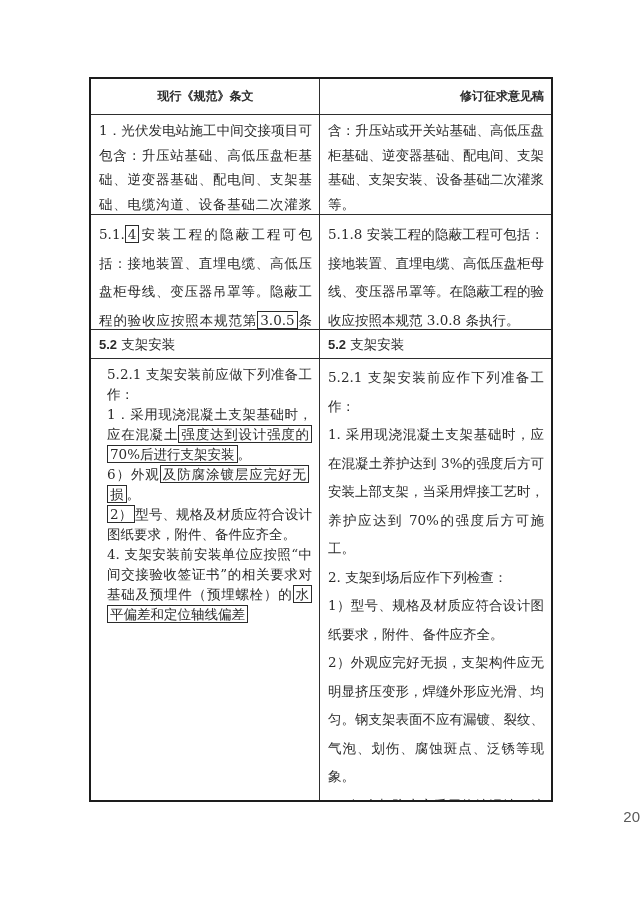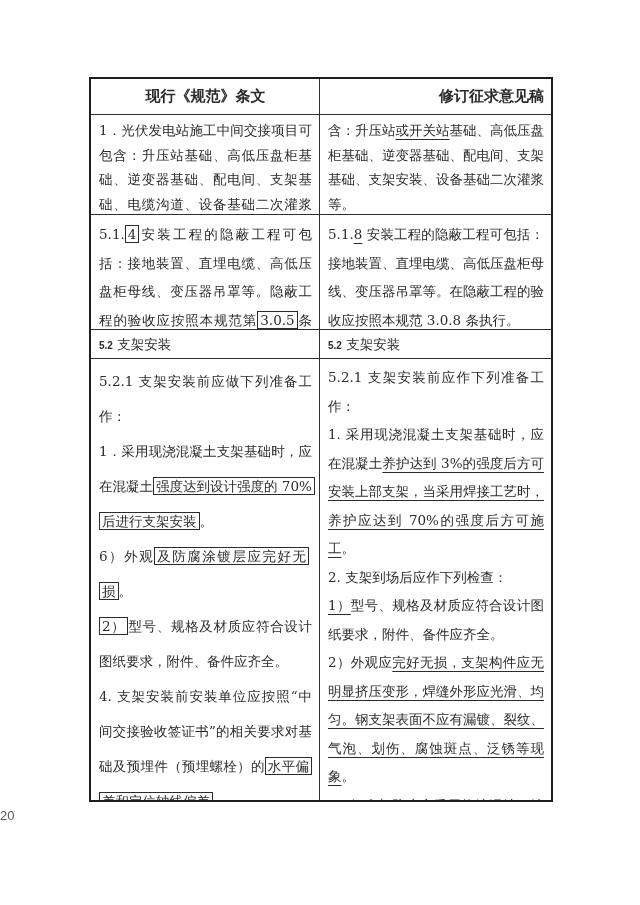--- a/index.html
+++ b/index.html
@@ -36,54 +36,53 @@
     overflow: hidden;
   }
   .cell.col-right { border-right: none; justify-content: flex-end; }
   .cell.row-last { border-bottom: none; }
   .hdr {
     height: 36px;
     display: flex;
     align-items: center;
     justify-content: center;
     font-weight: bold;
-    font-size: 15px;
+    font-size: 12px;
     text-align: center;
     padding-top: 0;
   }
   .h-r1 { height: 100px; line-height: 24.5px; }
   .h-r2 { height: 115px; line-height: 28.5px; padding-top: 5px; }
   .h-r3 { height: 29px;  line-height: 23px; padding-top: 3px; }
   .h-r4 { height: 441px; }
-  .h-r4.col-left  { line-height: 35px; padding-top: 5px; }
+  .h-r4.col-left  { line-height: 20px; padding-top: 5px; margin-left: 8px; }
   .h-r4.col-right { line-height: 28.5px; padding-top: 4px; }
   .para { margin: 0; padding: 0; }
   .run-u {
-    text-decoration: underline;
     text-underline-offset: 4px;
     text-decoration-thickness: 1px;
   }
   .run-box {
     border: 1px solid #2b2b2b;
     padding: 0 2px;
     box-decoration-break: clone;
     -webkit-box-decoration-break: clone;
   }
   .run-b {
     font-weight: bold;
     font-family: "Liberation Sans", "DejaVu Sans", sans-serif;
-    font-size: 10px;
+    font-size: 13px;
   }
   .page-number {
     position: absolute;
     left: 0;
     right: 0;
     top: 808px;
-    text-align: left;
-    font-size: 13px;
+    text-align: right;
+    font-size: 15px;
     color: #5a5a5a;
     font-family: "Liberation Sans", "DejaVu Sans", sans-serif;
   }
 </style>
 </head>
 <body>
 
 <div class="doc-table">
   <div class="cell hdr col-left">
     <span>现行《规范》条文</span>

